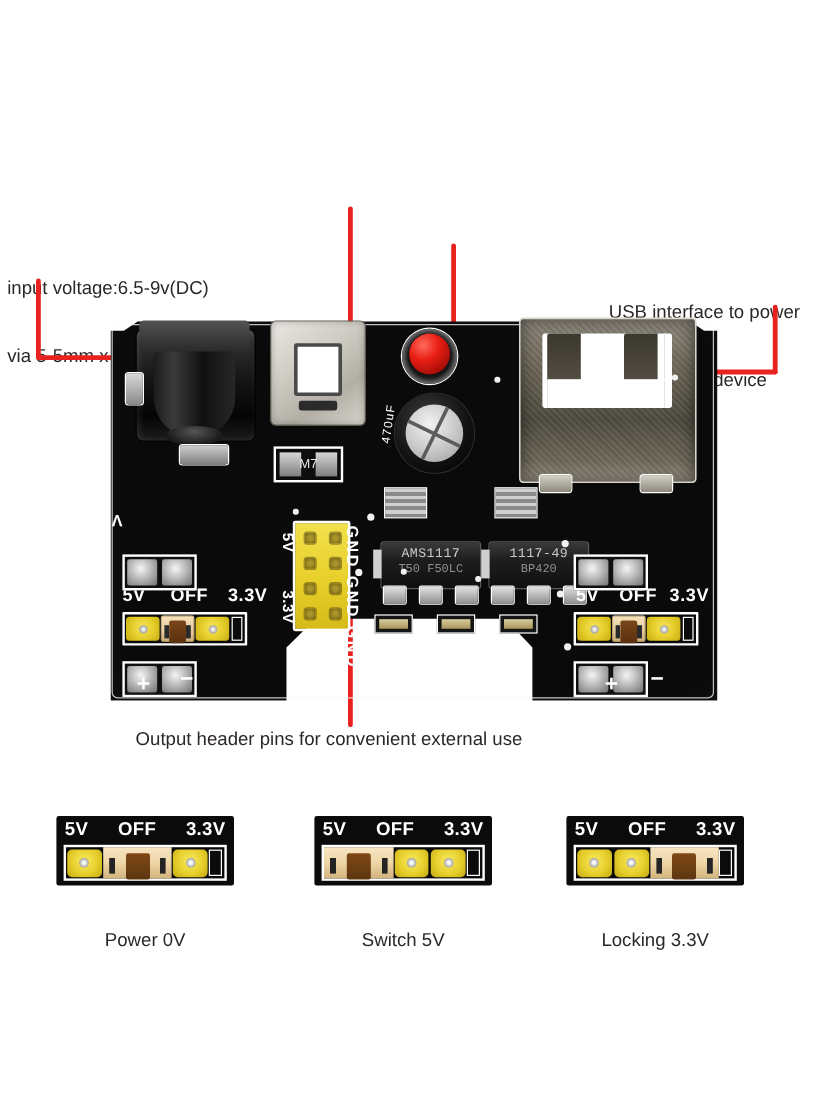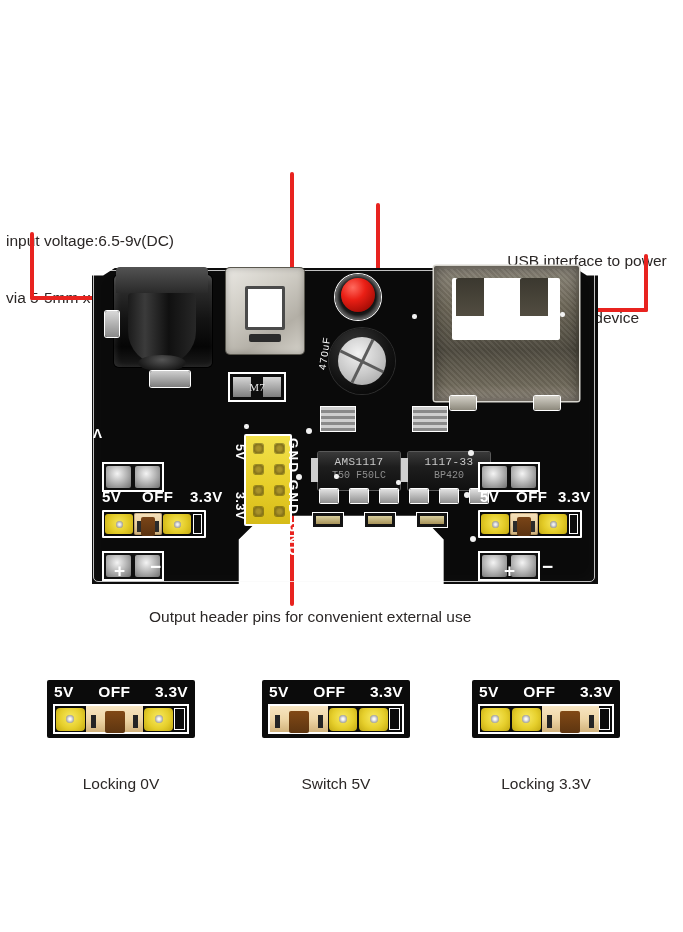--- a/index.html
+++ b/index.html
@@ -11,21 +11,21 @@
     -webkit-font-smoothing:antialiased;
   }
   .stage{position:absolute;left:0;top:0;width:683px;height:932px;}
 
   
   .callout-text{position:absolute;font-size:15.5px;line-height:19px;color:#2b2726;white-space:pre;}
   .ct-left   {left:6px;  top:193px; text-align:left;}
   .ct-switch {left:205px;top:144px;}
   .ct-led    {left:318px;top:174px;}
   .ct-usb    {left:501px;top:213px; text-align:center; width:172px;}
-  .ct-header {left:113px;top:607px;margin-left:36px;}
+  .ct-header {left:113px;top:607px;}
 
   
   .line{position:absolute;background:#e8231f;}
   .dot{position:absolute;width:11px;height:11px;border-radius:50%;background:#e8231f;}
   .vline{width:4px;border-radius:2px;}
   .hline{height:4px;border-radius:2px;}
 
   
   .board{
     position:absolute;left:92px;top:266px;width:506px;height:318px;
@@ -205,21 +205,21 @@
 
   
   .smd{position:absolute;border:1.5px solid #fff;box-sizing:border-box;background:#141414;}
   .smd i{position:absolute;left:3px;top:3px;right:3px;bottom:3px;background:linear-gradient(180deg,#d9cf9e,#a8935a);}
   .viadot{position:absolute;width:6px;height:6px;border-radius:50%;background:#f2f2f2;}
   .viadot.sm{width:4.5px;height:4.5px;}
 
   .diodepkg{position:absolute;width:58px;height:30px;border:2px solid #fff;box-sizing:border-box;background:#0d0d0d;}
   .diodepkg .b{position:absolute;top:3px;bottom:3px;width:18px;background:linear-gradient(180deg,#d6d6d6,#7e7e7e);}
   .diodepkg .b.l{left:3px;} .diodepkg .b.r{right:3px;}
-  .diodepkg .mark{position:absolute;left:50%;top:50%;transform:translate(-50%,-50%);color:#e8e8e8;font-size:11px;font-family:Liberation Serif, serif;}
+  .diodepkg .mark{position:absolute;left:50%;top:50%;transform:translate(-50%,-50%);color:#e8e8e8;font-size:11px;font-family:Liberation Sans, sans-serif;}
 
   .indpad{position:absolute;width:36px;height:26px;border:1.5px solid #fff;box-sizing:border-box;
     background:repeating-linear-gradient(180deg,#cfcfcf 0 3px,#8a8a8a 3px 6px);}
 
   
   .jfig{position:absolute;width:148px;height:58px;background:#0b0b0b;border-radius:2px;}
   .jfig .caps{position:absolute;left:0;top:1px;width:100%;height:22px;display:flex;align-items:center;justify-content:space-between;padding:0 7px;box-sizing:border-box;}
   .jfig .caps span{color:#fff;font-weight:bold;font-size:15.5px;font-family:"Liberation Sans",sans-serif;letter-spacing:.3px;}
   .jfig .rail{position:absolute;left:6px;top:24px;width:136px;height:30px;border:2px solid #fff;box-sizing:border-box;background:#0b0b0b;display:flex;}
   .jfig .rail .pad{flex:1;margin:1.5px 1px;border-radius:4px;background:radial-gradient(circle at 50% 42%,#f8ea62 0%,#e6cf2c 55%,#c3a810 100%);position:relative;}
@@ -325,21 +325,21 @@
       <div class="txt">AMS1117</div>
       <div class="txt2">T50 F50LC</div>
       <div class="legs">
           <b></b>
           <b></b>
           <b></b>
         </div>
     </div>
     <div class="reg reg-2">
       <div class="tab"></div>
-      <div class="txt">1117-33</div>
+      <div class="txt">1117-49</div>
       <div class="txt2">BP420</div>
       <div class="legs">
           <b></b>
           <b></b>
           <b></b>
         </div>
     </div>
 
     <div class="smd" style="left:220px;top:246px;width:32px;height:16px;">
         <i></i>
@@ -428,21 +428,21 @@
         <span>OFF</span>
         <span>3.3V</span>
       </div>
       <div class="rail">
         <div class="pad"></div>
           <div class="shunt"></div>
           <div class="pad"></div>
           <div class="endbar"></div>
       </div>
     </div>
-    <div class="jfig-cap">Locking 0V</div>
+    <div class="jfig-cap">Power 0V</div>
   </div>
 
   <div style="position:absolute;left:262px;top:680px;">
     <div class="jfig">
       <div class="caps">
         <span>5V</span>
         <span>OFF</span>
         <span>3.3V</span>
       </div>
       <div class="rail">

